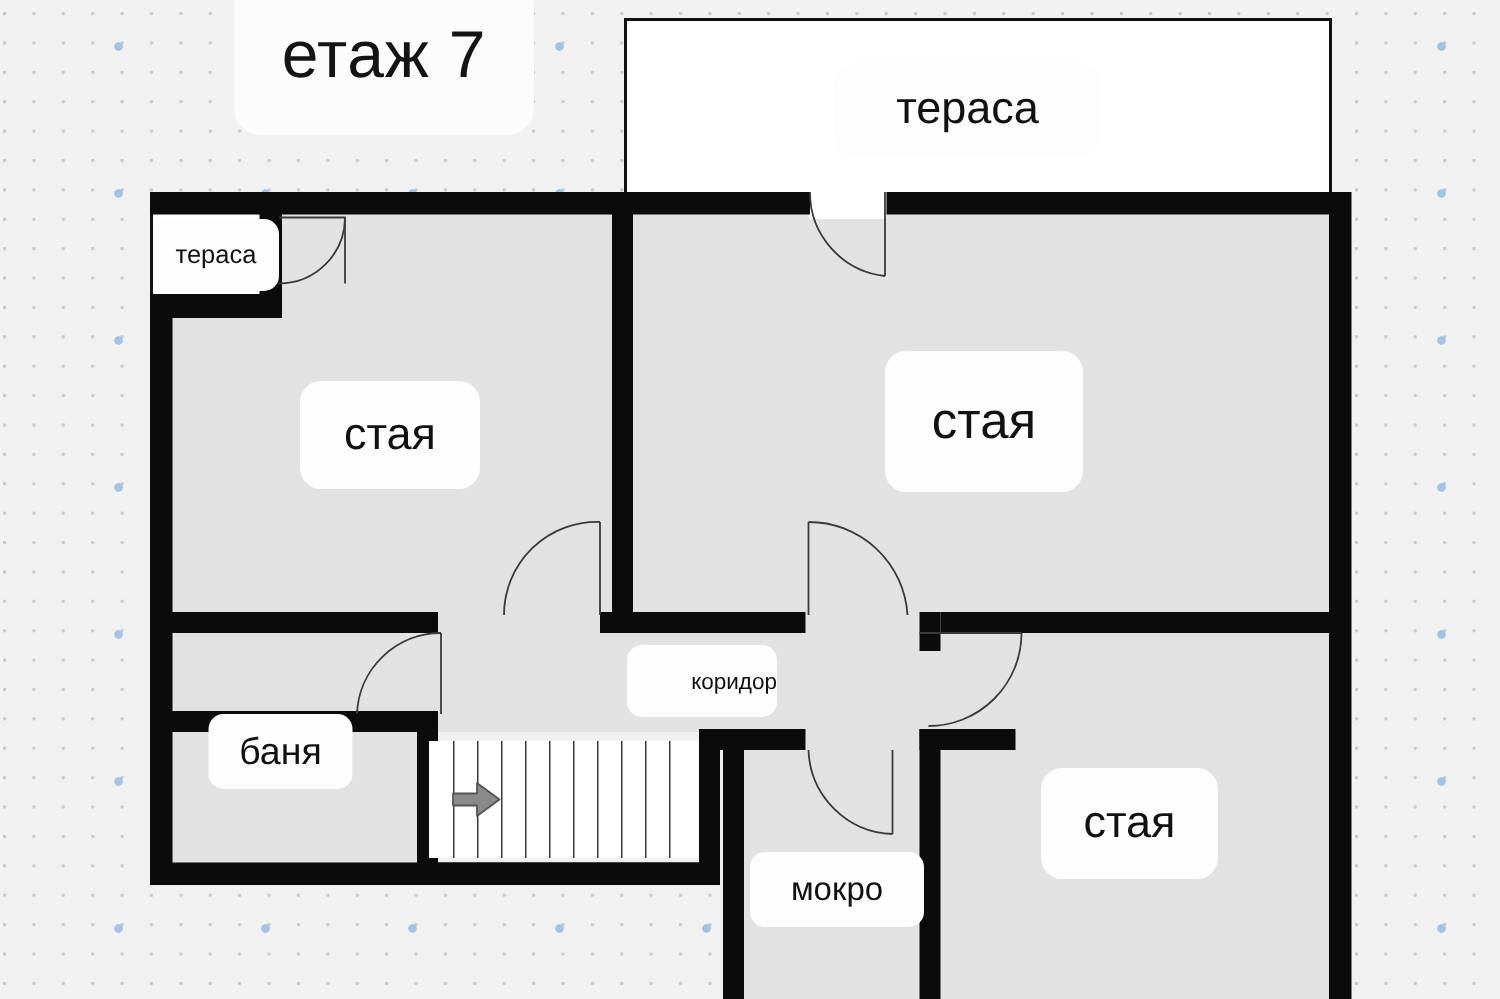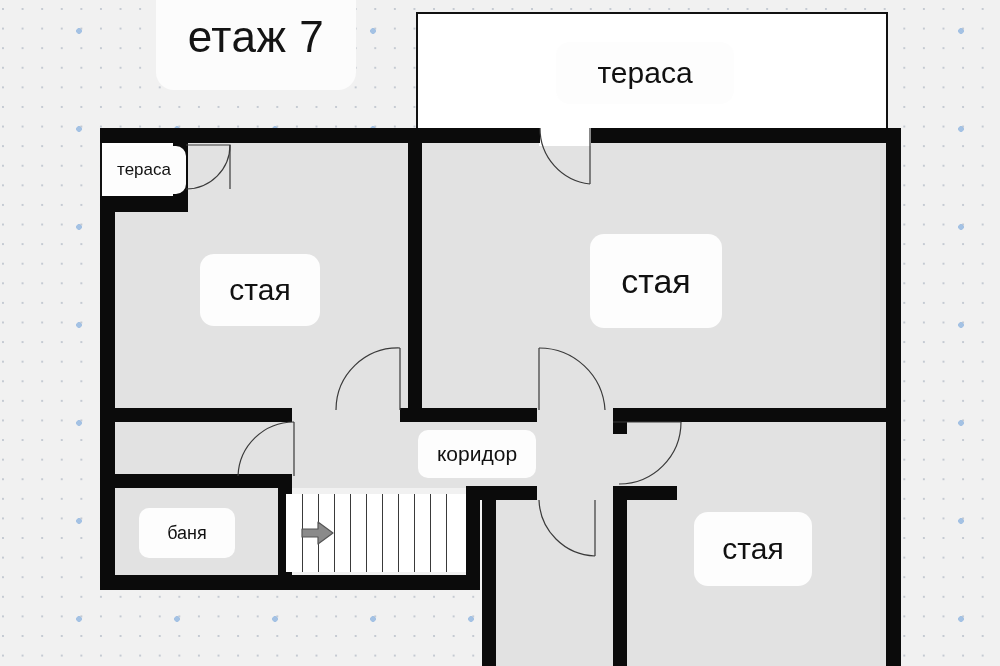--- a/index.html
+++ b/index.html
@@ -247,26 +247,29 @@
   </div>
 
   <div class="lbl" style="left:200px;top:254px;width:120px;height:72px;font-size:30px;">
     <span>стая</span>
   </div>
 
   <div class="lbl" style="left:590px;top:234px;width:132px;height:94px;font-size:34px;">
     <span>стая</span>
   </div>
 
-  <div class="lbl lbl-sm" style="left:418px;top:430px;width:118px;height:48px;font-size:21px;">
+  <div class="lbl lbl-sm" style="left:418px;top:430px;width:100px;height:48px;font-size:15px;justify-content:flex-end;">
     <span>коридор</span>
   </div>
 
-  <div class="lbl lbl-sm" style="left:139px;top:476px;width:96px;height:50px;font-size:18px;margin-top:32px;">
+  <div class="lbl lbl-sm" style="left:139px;top:476px;width:96px;height:50px;font-size:25px;">
     <span>баня</span>
   </div>
 
+  <div class="lbl lbl-sm" style="left:500px;top:568px;width:116px;height:50px;font-size:22px;">
+    <span>мокро</span>
+  </div>
 
   <div class="lbl" style="left:694px;top:512px;width:118px;height:74px;font-size:30px;">
     <span>стая</span>
   </div>
 
 </div>
 
 </body></html>

